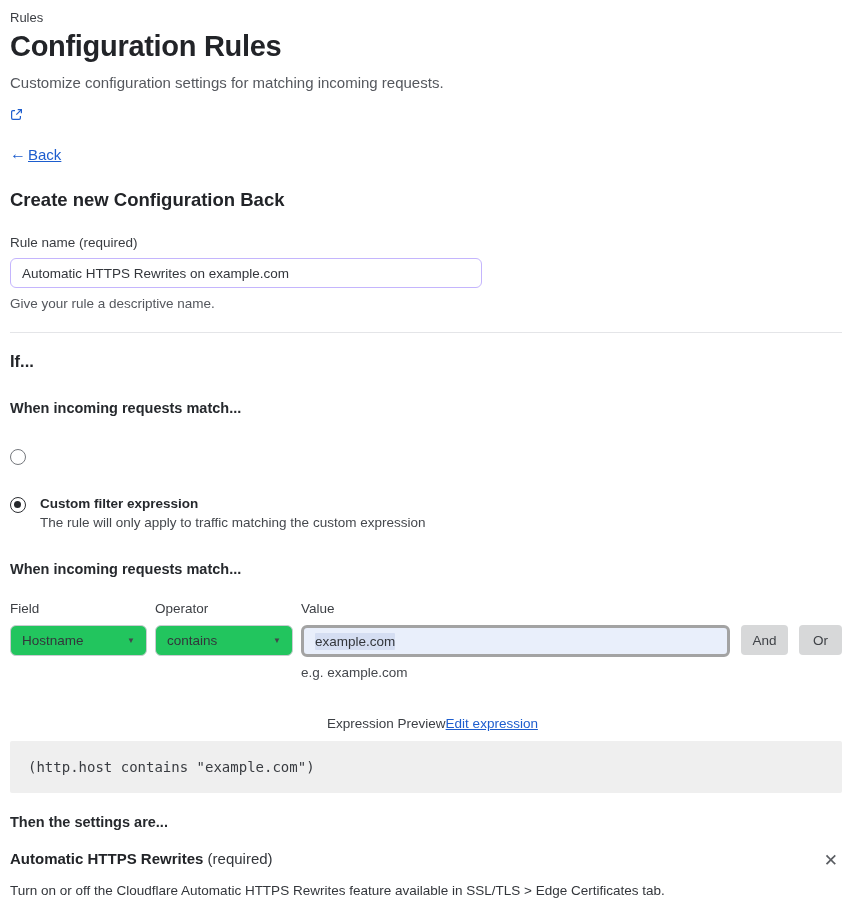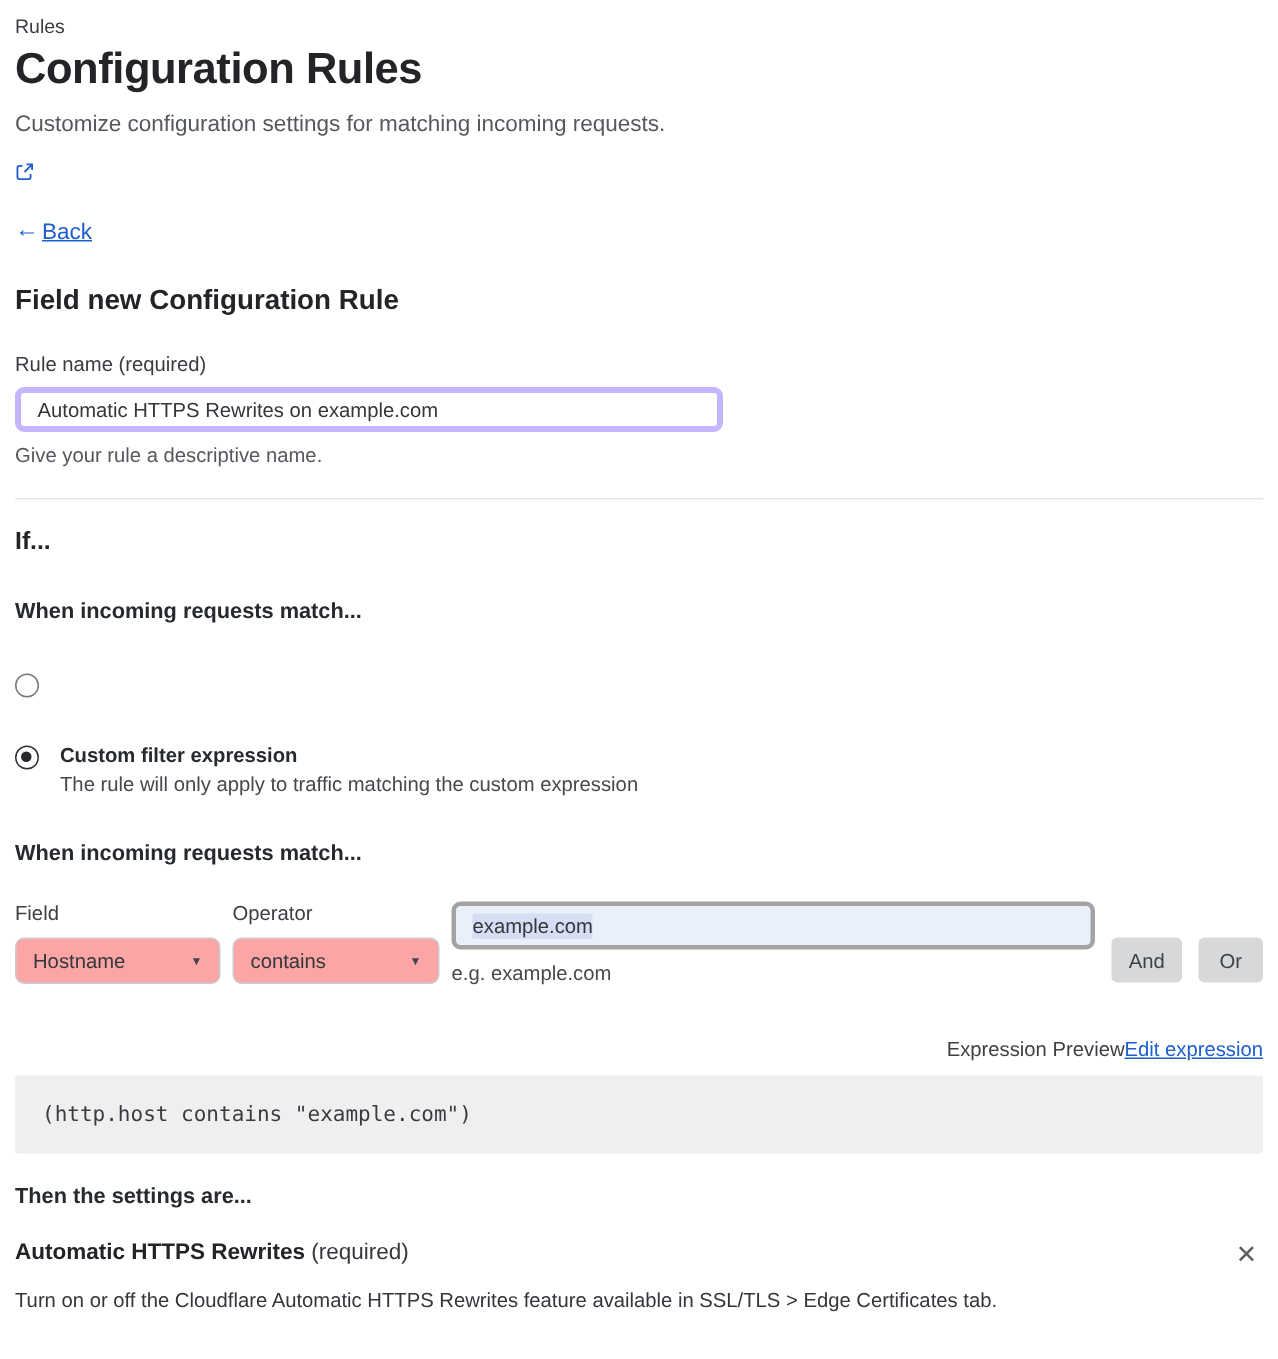--- a/index.html
+++ b/index.html
@@ -19,21 +19,21 @@
   a, .link { color: #1d5dce; text-decoration: underline; cursor: pointer; }
   .doc-link-row { font-size: 14px; margin-bottom: 24px; display: flex; align-items: center; gap: 5px; }
   .ext-icon svg { display: block; }
   .back-row { font-size: 15px; margin-bottom: 26px; display: flex; align-items: center; }
   .back-arrow { color: #1d5dce; text-decoration: none; margin-right: 2px; font-size: 16px; }
 
   
   h2.section-title { font-size: 18.5px; font-weight: 700; color: #222428; margin: 6px 0 24px; }
   .field-label { font-size: 13.5px; color: #393c41; margin-bottom: 8px; }
   .text-input {
-    width: 472px; height: 30px; border: 4px solid #c4b5fd; border-radius: 6px;
+    width: 472px; height: 30px; border: 1px solid #c4b5fd; border-radius: 6px;
     background: #fff; font-size: 13.5px; color: #33363b;
     display: flex; align-items: center; padding: 0 11px;
   }
   .helper { font-size: 13.5px; color: #54575d; margin-top: 8px; }
   .divider { border: none; border-top: 1px solid #e4e5e8; margin: 21px 0 0; }
 
   
   h3.if-title { font-size: 16.5px; font-weight: 700; margin: 19px 0 0; color: #222428; }
   .match-heading { font-size: 14.5px; font-weight: 700; color: #26292d; margin-top: 29px; }
   .radio-group { margin-top: 32px; }
@@ -50,21 +50,21 @@
   }
   .radio-label { font-size: 13.5px; font-weight: 700; color: #26292d; }
   .radio-desc { font-size: 13.5px; color: #45484d; margin-top: 4px; }
 
   
   .builder { display: flex; align-items: flex-start; margin-top: 24px; }
   .col { display: flex; flex-direction: column; }
   .col + .col { margin-left: 8px; }
   .col-label { font-size: 13.5px; color: #3c3f44; margin-bottom: 9px; }
   .select {
-    height: 31px; border: 1px solid #caccd1; border-radius: 6px; background: #fca5a5;
+    height: 31px; border: 1px solid #caccd1; border-radius: 6px; background: #22c55e;
     display: flex; align-items: center; justify-content: space-between;
     padding: 12px 11px; font-size: 13.5px; color: #33363b; cursor: pointer;
   }
   .select .caret { font-size: 8px; color: #43464b; }
   .select-field { width: 137px; }
   .select-operator { width: 138px; }
   .value-input {
     width: 429px; height: 32px; border: 3px solid #a3a3a3; border-radius: 6px;
     background: #e9effb; display: flex; align-items: center; padding: 0 11px;
     font-size: 13.5px; color: #33363b; cursor: text;
@@ -73,21 +73,21 @@
   .eg-helper { font-size: 13.5px; color: #45484d; margin-top: 8px; }
   .connector-buttons { display: flex; margin-left: auto; padding-top: 24px; gap: 11px; }
   .pill-btn {
     background: #d7d8d9; border: none; border-radius: 4px; height: 30px;
     font-size: 13.5px; color: #3f4247; font-family: inherit; cursor: pointer;
     display: flex; align-items: center; justify-content: center;
   }
   .btn-and { width: 47px; text-align: center; } .btn-or { width: 43px; }
 
   
-  .expr-row { display: flex; justify-content: flex-end; align-items: baseline; margin-top: 36px; margin-left: 13px; }
+  .expr-row { display: flex; justify-content: center; align-items: baseline; margin-top: 36px; margin-left: 13px; }
   .expr-label { font-size: 13.5px; color: #3c3f44; }
   .expr-edit { font-size: 13.5px; }
   .code-box {
     margin-top: 10px; background: #efefef; border-radius: 2px; height: 52px;
     display: flex; align-items: center; padding: 0 18px;
     font-family: "DejaVu Sans Mono", "Liberation Mono", monospace;
     font-size: 14px; color: #393c41;
   }
 
   
@@ -118,21 +118,21 @@
         <path d="M13.7 2.3 7.8 8.2" stroke="#1d5dce" stroke-width="1.5"></path>
       </svg>
     </span>
   </div>
 
   <div class="back-row">
     <span class="back-arrow">←</span>
     <a class="link">Back</a>
   </div>
 
-  <h2 class="section-title">Field new Configuration Rule</h2>
+  <h2 class="section-title">Create new Configuration Back</h2>
   <div class="field-label">Rule name (required)</div>
   <div class="text-input">
     <span>Automatic HTTPS Rewrites on example.com</span>
   </div>
   <div class="helper">Give your rule a descriptive name.</div>
 
   <hr class="divider">
 
   <h3 class="if-title">If...</h3>
   <div class="match-heading">When incoming requests match...</div>
@@ -161,20 +161,21 @@
       </div>
     </div>
     <div class="col">
       <div class="col-label">Operator</div>
       <div class="select select-operator">
         <span>contains</span>
         <span class="caret">▼</span>
       </div>
     </div>
     <div class="col">
+      <div class="col-label">Value</div>
       <div class="value-input">
         <span class="selected-text">example.com</span>
       </div>
       <div class="eg-helper">e.g. example.com</div>
     </div>
     <div class="connector-buttons">
       <button class="pill-btn btn-and">And</button>
       <button class="pill-btn btn-or">Or</button>
     </div>
   </div>

